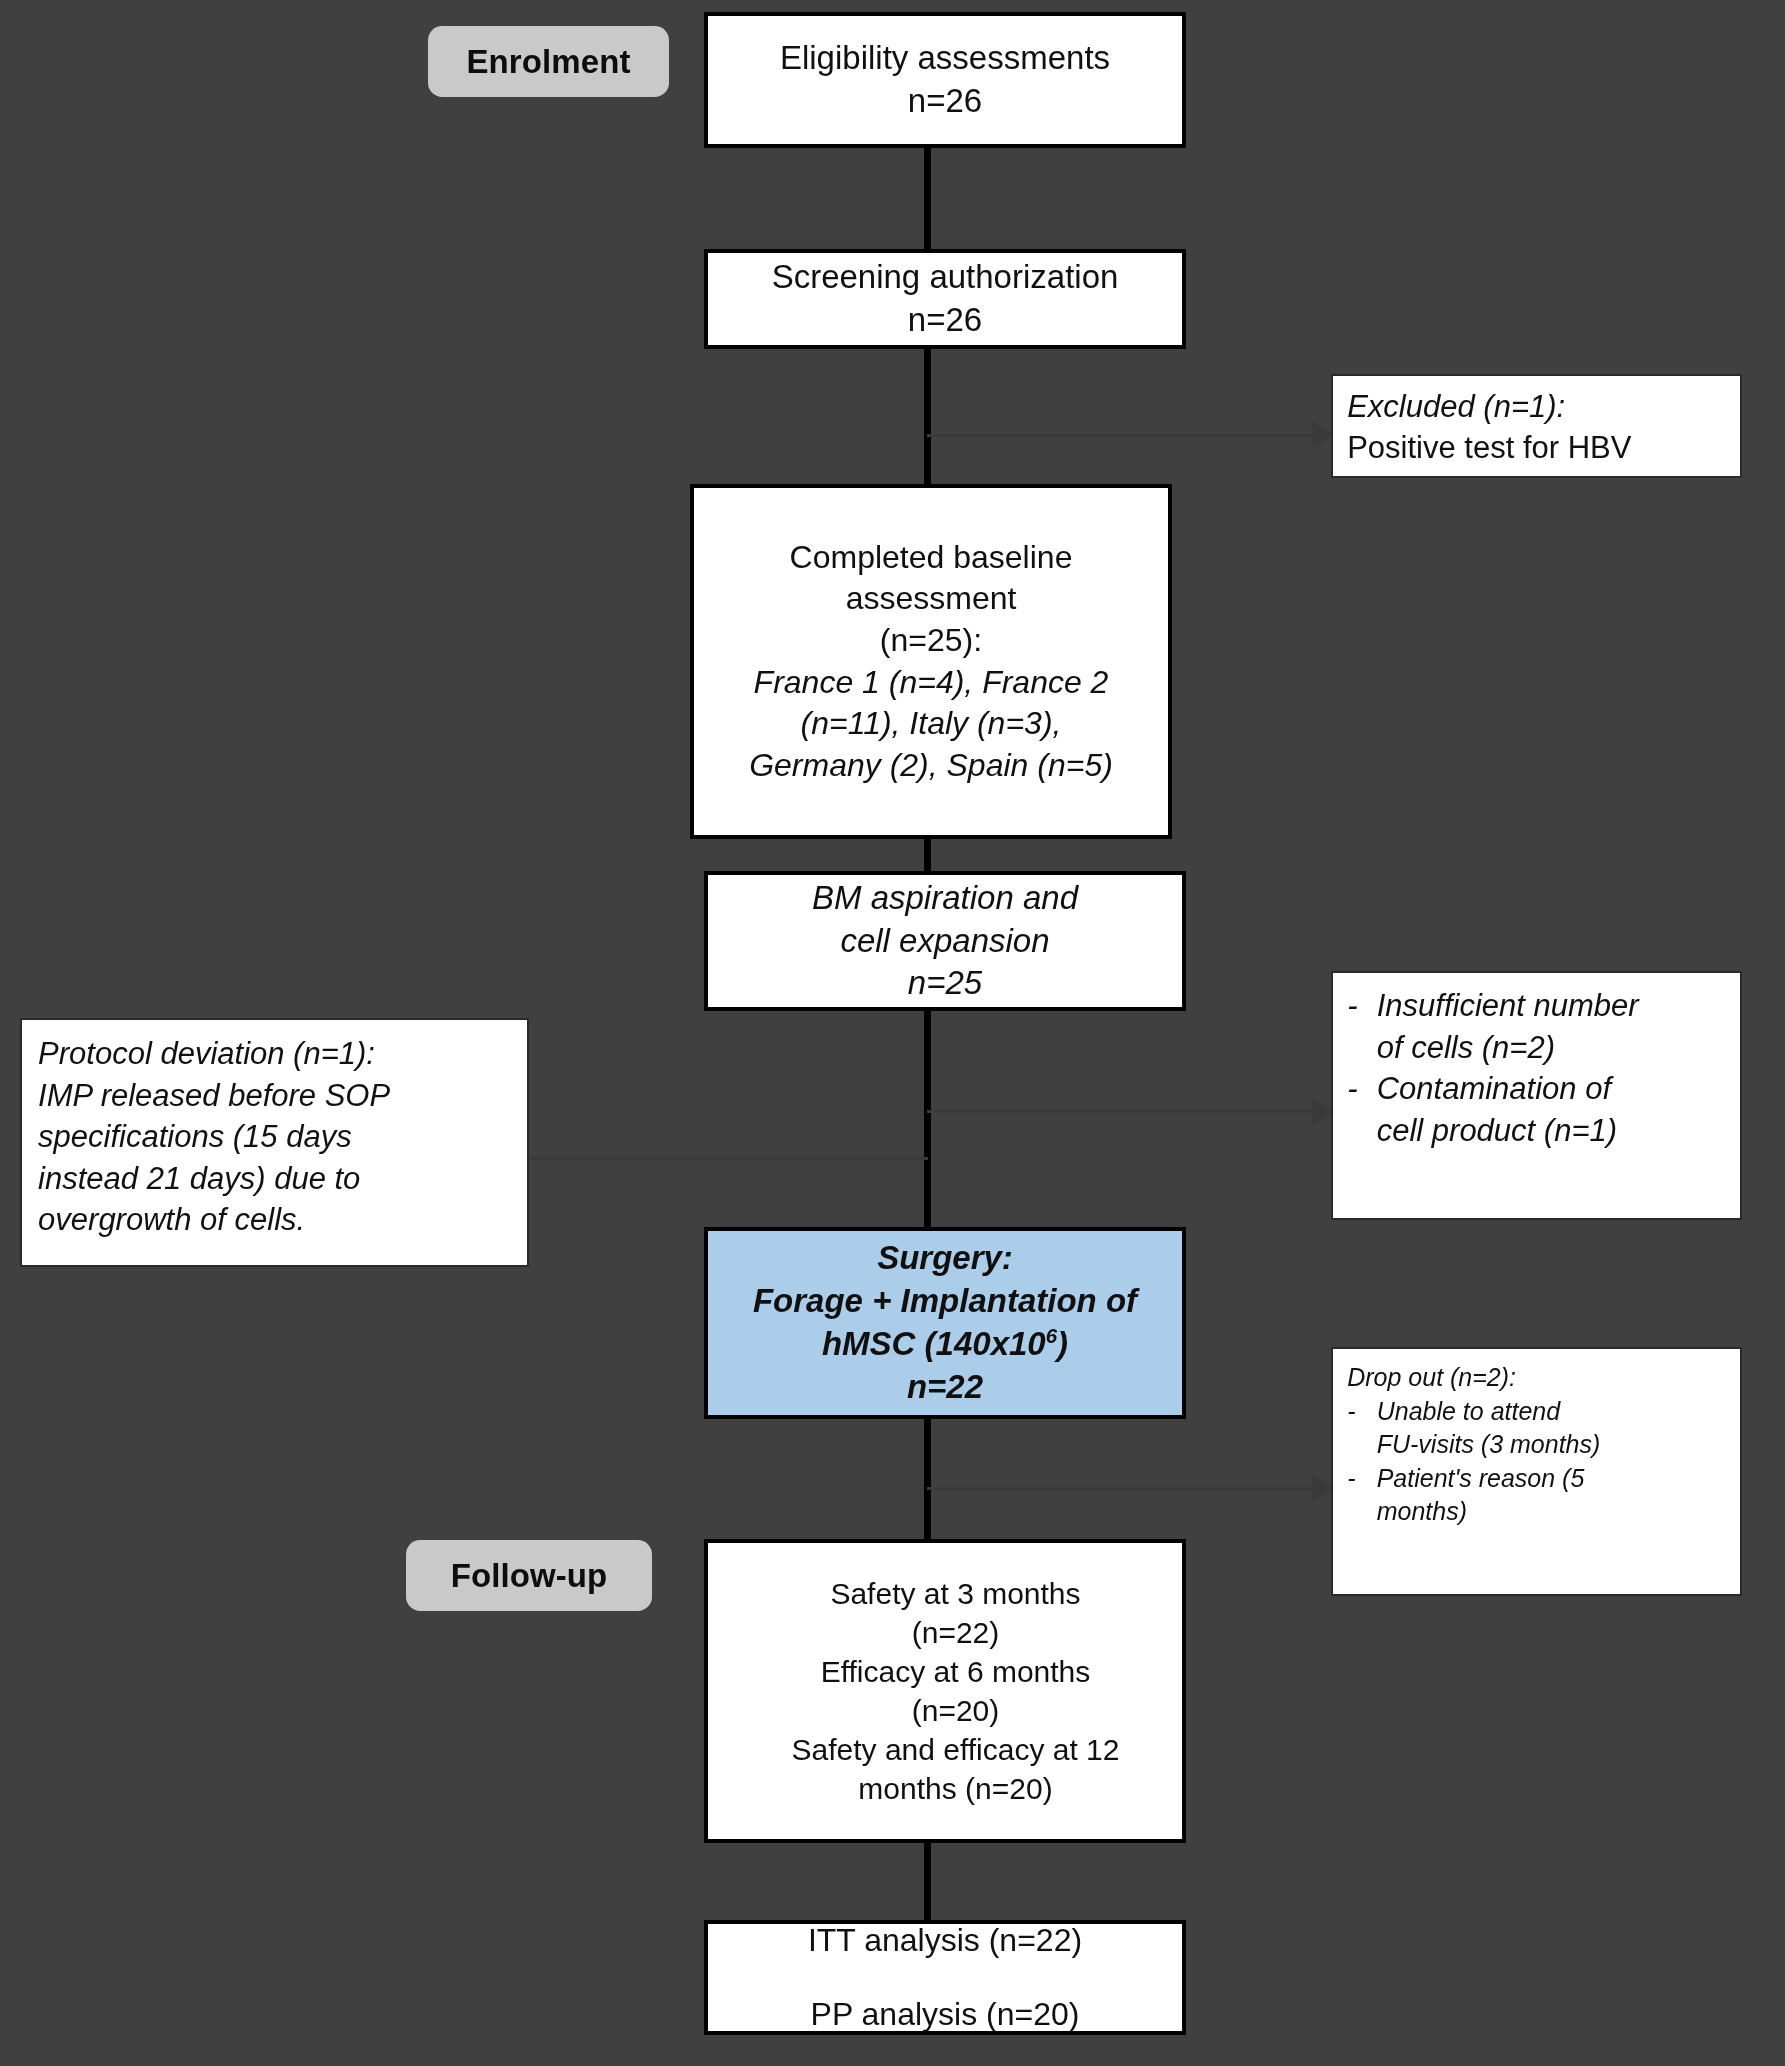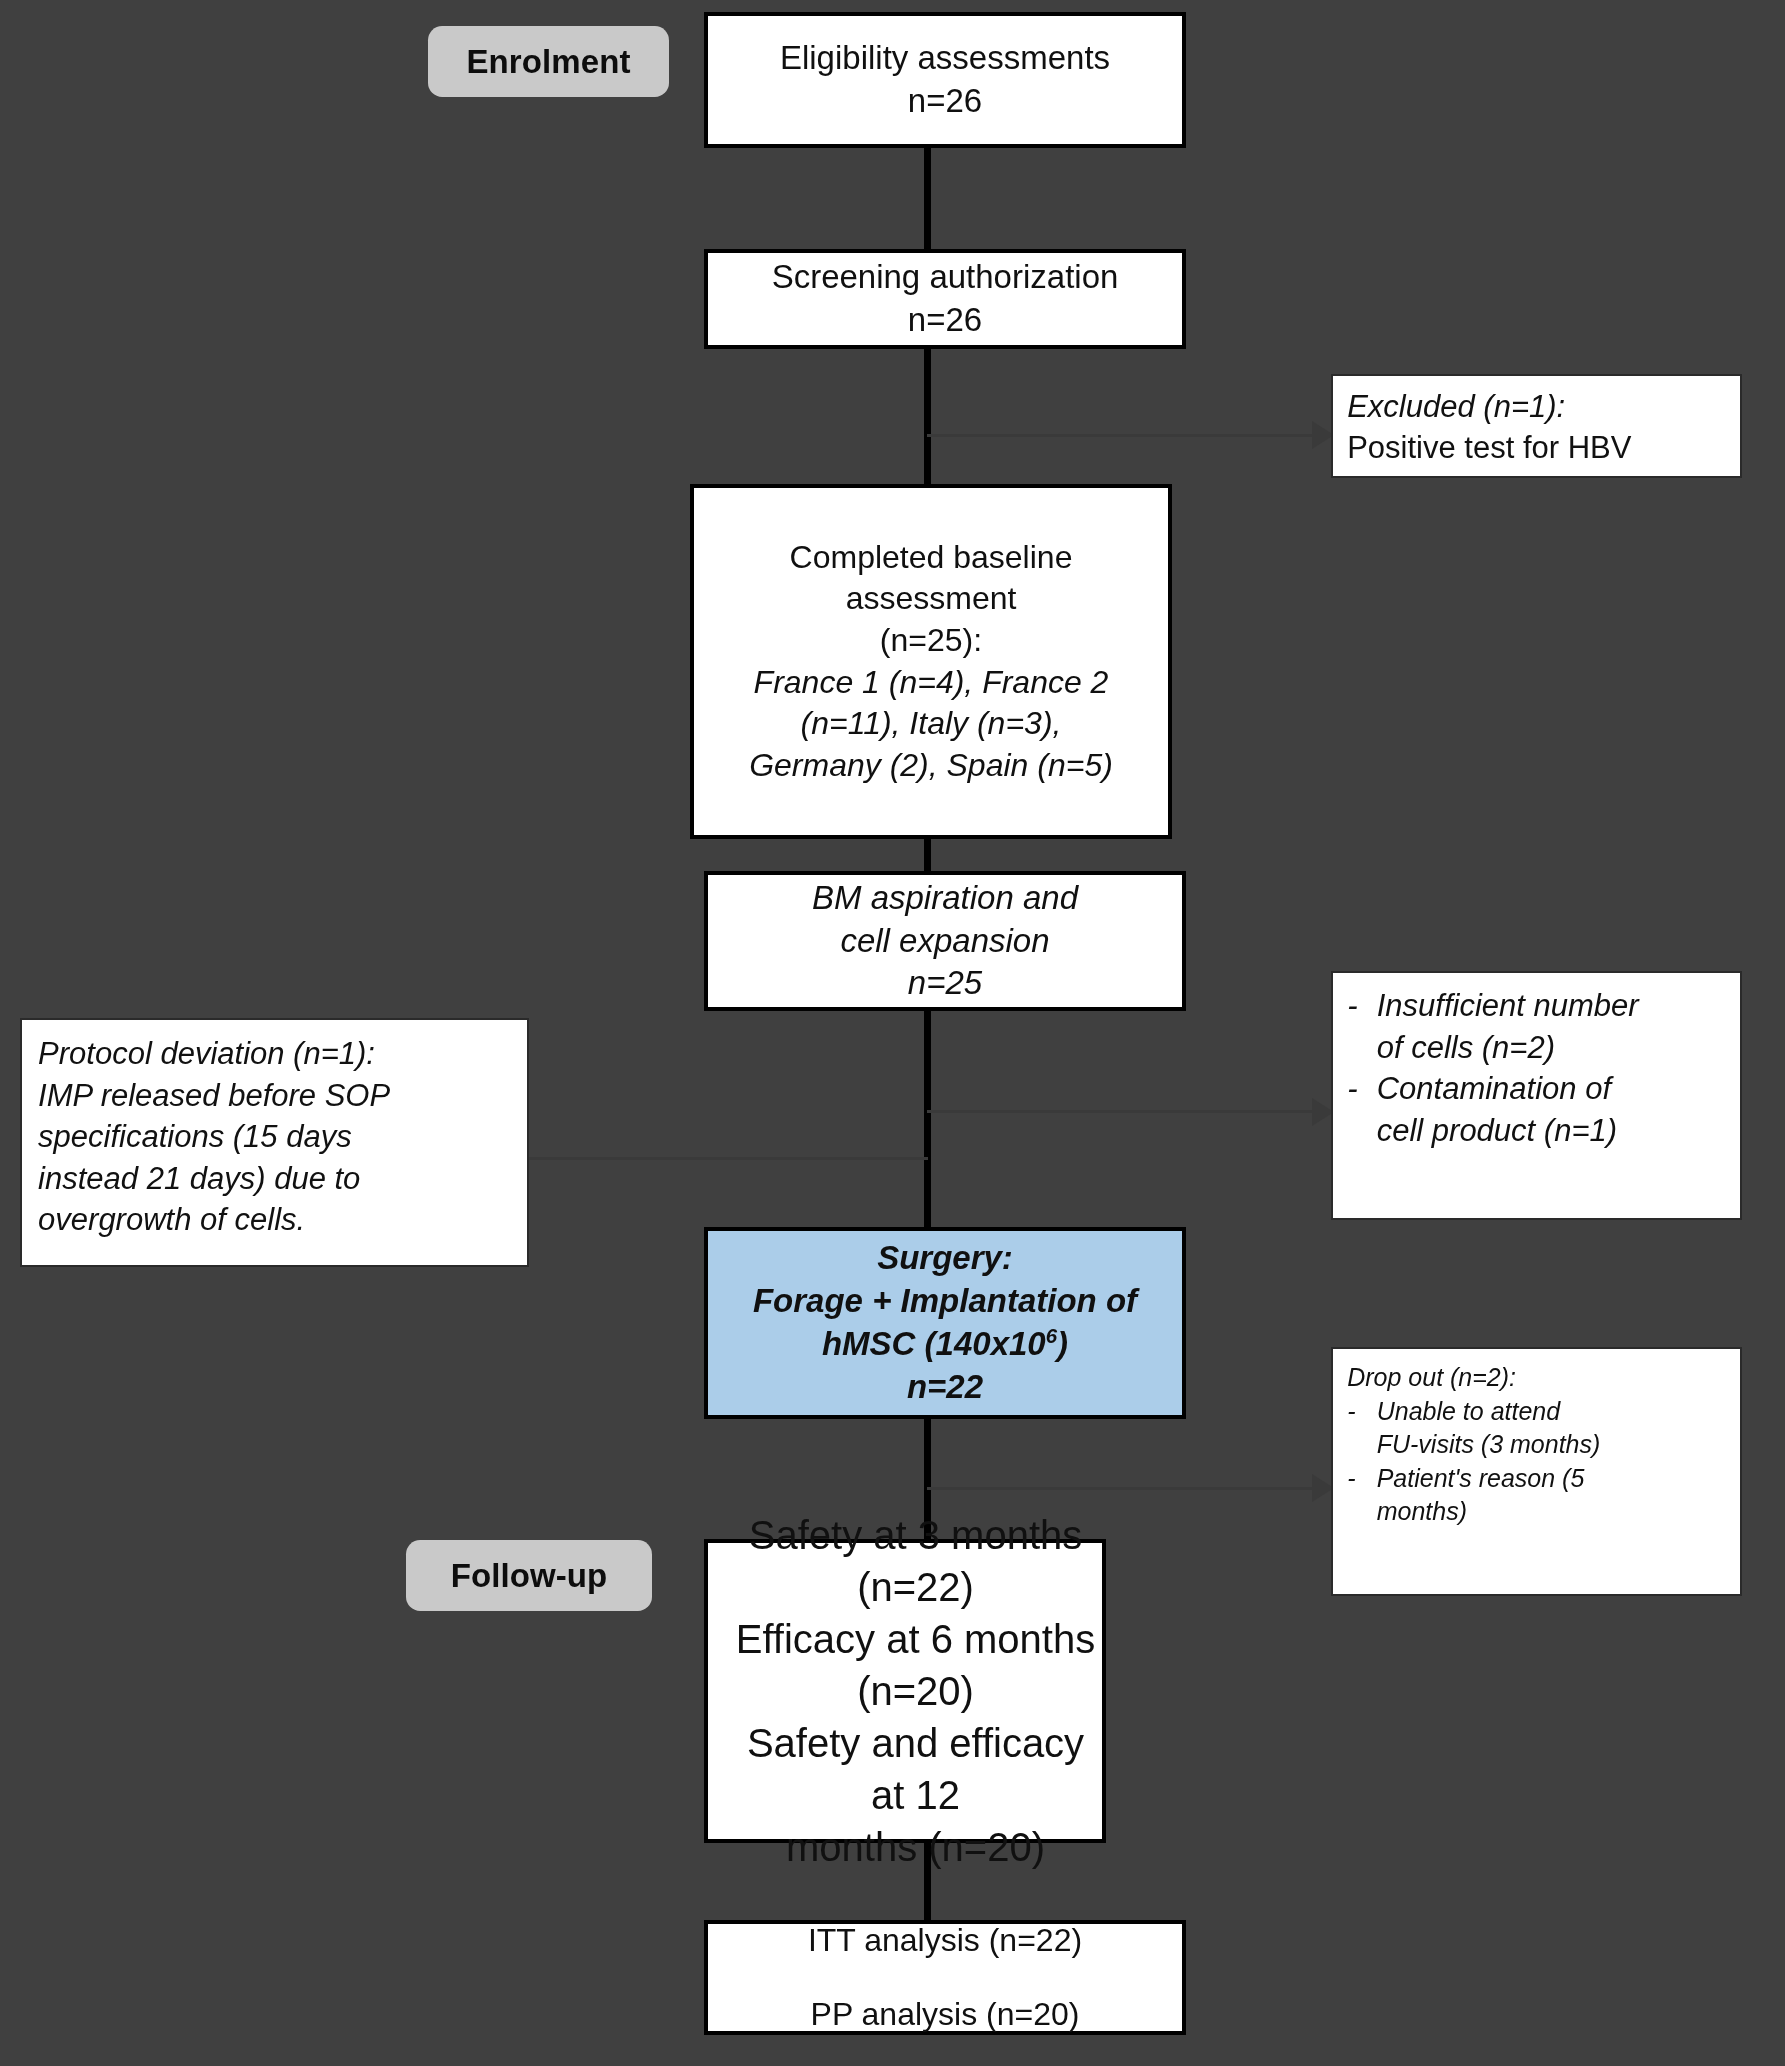--- a/index.html
+++ b/index.html
@@ -159,21 +159,21 @@
     <span class="ln">n=25</span>
   </div>
 
   <div class="node blue" style="left:704px; top:1227px; width:482px; height:192px; font-size:33px; font-style:italic; font-weight:bold;">
     <span class="ln">Surgery:</span>
     <span class="ln">Forage + Implantation of</span>
     <span class="ln"><span>hMSC (140x10</span><sup>6</sup><span>)</span></span>
     <span class="ln">n=22</span>
   </div>
 
-  <div class="node" style="left:704px; top:1539px; width:402px; height:304px; font-size:40px;padding-left:21px;">
+  <div class="node" style="left:704px; top:1539px; width:482px; height:304px; font-size:30px;padding-left:21px;">
     <span class="ln">Safety at 3 months</span>
     <span class="ln">(n=22)</span>
     <span class="ln">Efficacy at 6 months</span>
     <span class="ln">(n=20)</span>
     <span class="ln">Safety and efficacy at 12</span>
     <span class="ln">months (n=20)</span>
   </div>
 
   <div class="node" style="left:704px; top:1920px; width:482px; height:115px; font-size:32px;gap:32px;">
     <span class="ln">ITT analysis (n=22)</span>

